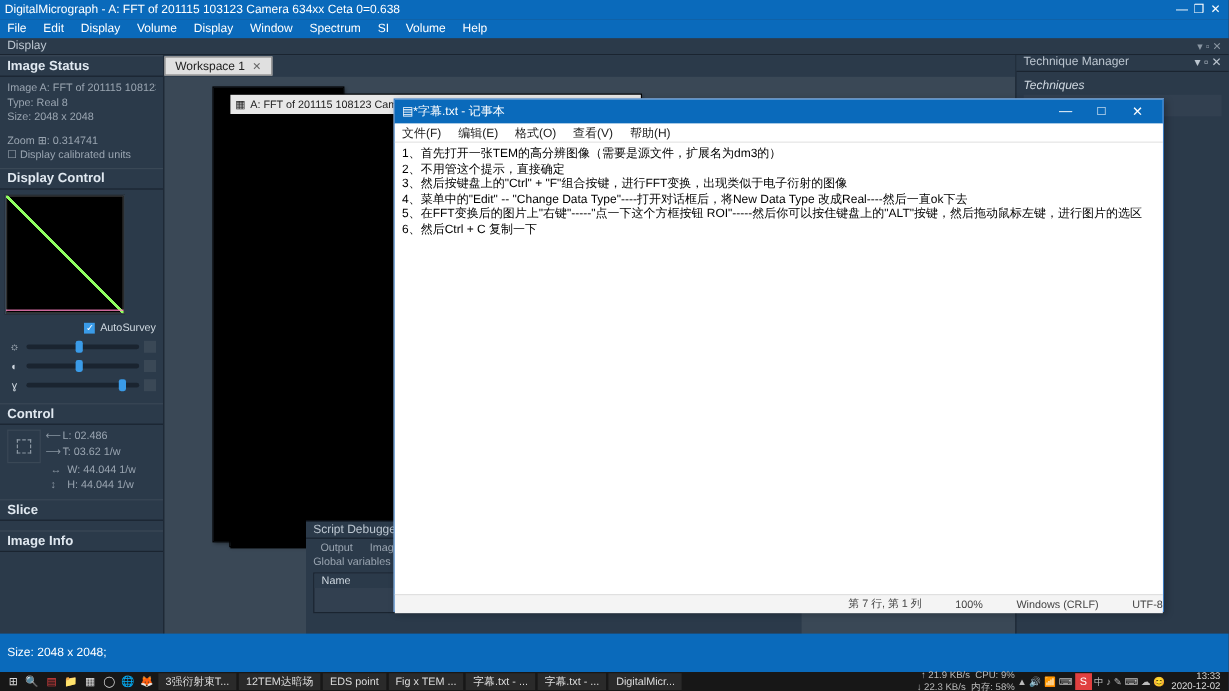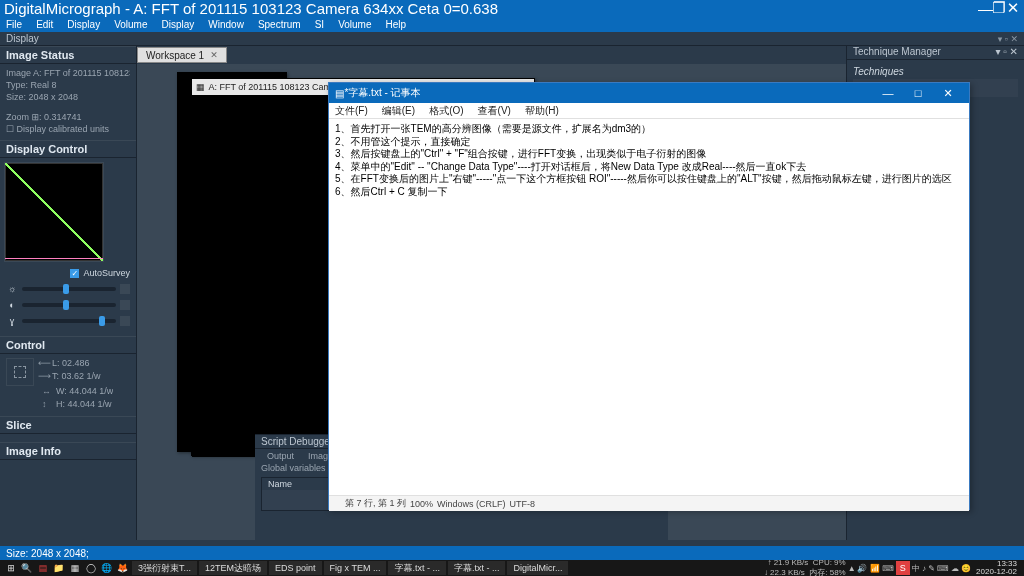--- a/index.html
+++ b/index.html
@@ -1,18 +1,18 @@
 <!DOCTYPE html>
 <html><head>
 <meta charset="utf-8">
 <style>
 * { margin: 0; padding: 0; box-sizing: border-box; font-family: "Segoe UI", Tahoma, sans-serif; }
 body { width: 1024px; height: 576px; overflow: hidden; background: #2b3a4a; font-size: 10px; color: #d0d8e0; position: relative; }
 
-.titlebar { height: 16px; background: #0a6abb; display: flex; align-items: center; padding: 0 4px; color: #fff; font-size: 15px; }
+.titlebar { height: 16px; background: #0a6abb; display: flex; align-items: center; padding: 0 4px; color: #fff; font-size: 10px; }
 .titlebar .spacer { flex: 1; }
 .titlebar .winbtn { width: 14px; text-align: center; }
 
 .menubar { height: 16px; background: #0a6abb; display: flex; align-items: center; padding: 0 6px; gap: 14px; color: #fff; font-size: 10px; }
 .menubar span { cursor: default; }
 
 .subbar { height: 14px; background: #2b3a4a; border-bottom: 1px solid #1a2430; display: flex; align-items: center; padding: 0 6px; }
 .subbar .lbl { color: #bcc6d0; font-size: 10px; }
 .subbar .spacer { flex:1; }
 .subbar .ctrl { color:#8a96a2; margin-left:4px; font-size:9px; }
@@ -62,41 +62,41 @@
 .roi { position:absolute; border:1px dashed #ff8040; }
 .roi .handle { position:absolute; width:4px; height:4px; background:#3af060; }
 
 .notepad { position:absolute; left:328px; top:82px; width:642px; height:428px; background:#fff; border:1px solid #3a7ac0; box-shadow:2px 2px 6px rgba(0,0,0,0.3); }
 .notepad .ntitle { height:20px; background:#0a6abb; display:flex; align-items:center; padding:0 6px; color:#fff; font-size:10px; }
 .notepad .ntitle .spacer { flex:1; }
 .notepad .ntitle .wbtn { width:30px; text-align:center; font-size:11px; }
 .notepad .ntitle .wbtn.close { background:transparent; }
 .notepad .nmenu { height:16px; background:#fff; border-bottom:1px solid #e0e0e0; display:flex; align-items:center; gap:14px; padding:0 6px; font-size:10px; color:#222; }
 .notepad .nbody { padding:4px 6px; font-size:10px; color:#000; line-height:1.25; height:376px; overflow:hidden; background:#fff; }
-.notepad .nstatus { height:16px; border-top:1px solid #e0e0e0; display:flex; align-items:center; justify-content:flex-start; gap:4px; padding:0 16px; font-size:9px; color:#444; background:#f4f4f4; }
+.notepad .nstatus { height:16px; border-top:1px solid #e0e0e0; display:flex; align-items:center; justify-content:flex-end; gap:28px; padding:0 0; font-size:9px; color:#444; background:#f4f4f4; }
 
 .rightpanel { width: 178px; background: #2b3a4a; border-left:1px solid #1a2430; }
 .rp-bar { height:14px; background:#2b3a4a; border-bottom:1px solid #1a2430; padding:0 6px; font-size:10px; color:#bcc6d0; display:flex; }
 .rp-box { padding:4px 6px; }
 .rp-box .biglbl { font-size:11px; color:#e0e8f0; padding:3px 4px; background:#324050; margin-bottom:4px; }
 .rp-btn { display:inline-block; width:46px; height:14px; background:#3a4856; border:1px solid #4a5866; margin-right:4px; }
 
 .script-area { position:absolute; left:118px; right:178px; bottom:0; height:106px; background:#2b3a4a; border-top:1px solid #1a2430; }
 .script-hdr { height:14px; padding:0 6px; font-size:10px; color:#bcc6d0; border-bottom:1px solid #1a2430; display:flex; align-items:center; }
 .script-tabs { height:14px; display:flex; align-items:center; padding:0 6px; gap:2px; font-size:9px; color:#9aa5b1; }
 .script-tabs .st { padding:0 6px; }
 .script-tabs .st.active { background:#e0e0e0; color:#222; }
 .gvbar { height:12px; padding:0 6px; font-size:9px; color:#9aa5b1; }
 .gv-table { margin:2px 6px; border:1px solid #1a2430; height:34px; background:#324050; }
 .gv-table .hdr { display:flex; background:#2b3a4a; }
 .gv-table .hdr .cell { flex:1; padding:1px 6px; border-right:1px solid #1a2430; font-size:9px; color:#cfd8e0; }
 .btn-row { display:flex; gap:6px; padding:4px 6px; }
 .btn-row .b { width:58px; height:16px; background:#c8c8c8; border:1px solid #888; color:#555; font-size:9px; display:flex; align-items:center; justify-content:center; }
 
-.statusbar { position:absolute; bottom:16px; left:0; right:0; height:14px; background:#0a6abb; color:#fff; font-size:10px; padding:0 6px; display:flex; align-items:center; }
+.statusbar { position:absolute; bottom:16px; left:0; right:0; height:32px; background:#0a6abb; color:#fff; font-size:10px; padding:0 6px; display:flex; align-items:center; }
 
 .taskbar { position:absolute; bottom:0; left:0; right:0; height:16px; background:#171717; display:flex; align-items:center; padding:0 4px; gap:2px; color:#ddd; font-size:9px; }
 .taskbar .tb { padding:0 6px; height:14px; display:flex; align-items:center; background:#2a2a2a; white-space:nowrap; overflow:hidden; }
 .taskbar .tb.icon { width:14px; padding:0; justify-content:center; background:transparent; }
 .taskbar .spacer { flex:1; }
 .taskbar .tray { display:flex; align-items:center; gap:4px; font-size:8px; color:#bbb; }
 .taskbar .clock { text-align:right; line-height:1; font-size:8px; padding:0 3px; }
 
 .texture { background: linear-gradient(90deg, #3a3a3a 0%, #888 40%, #2a2a2a 60%, #666 100%); }
 </style>

